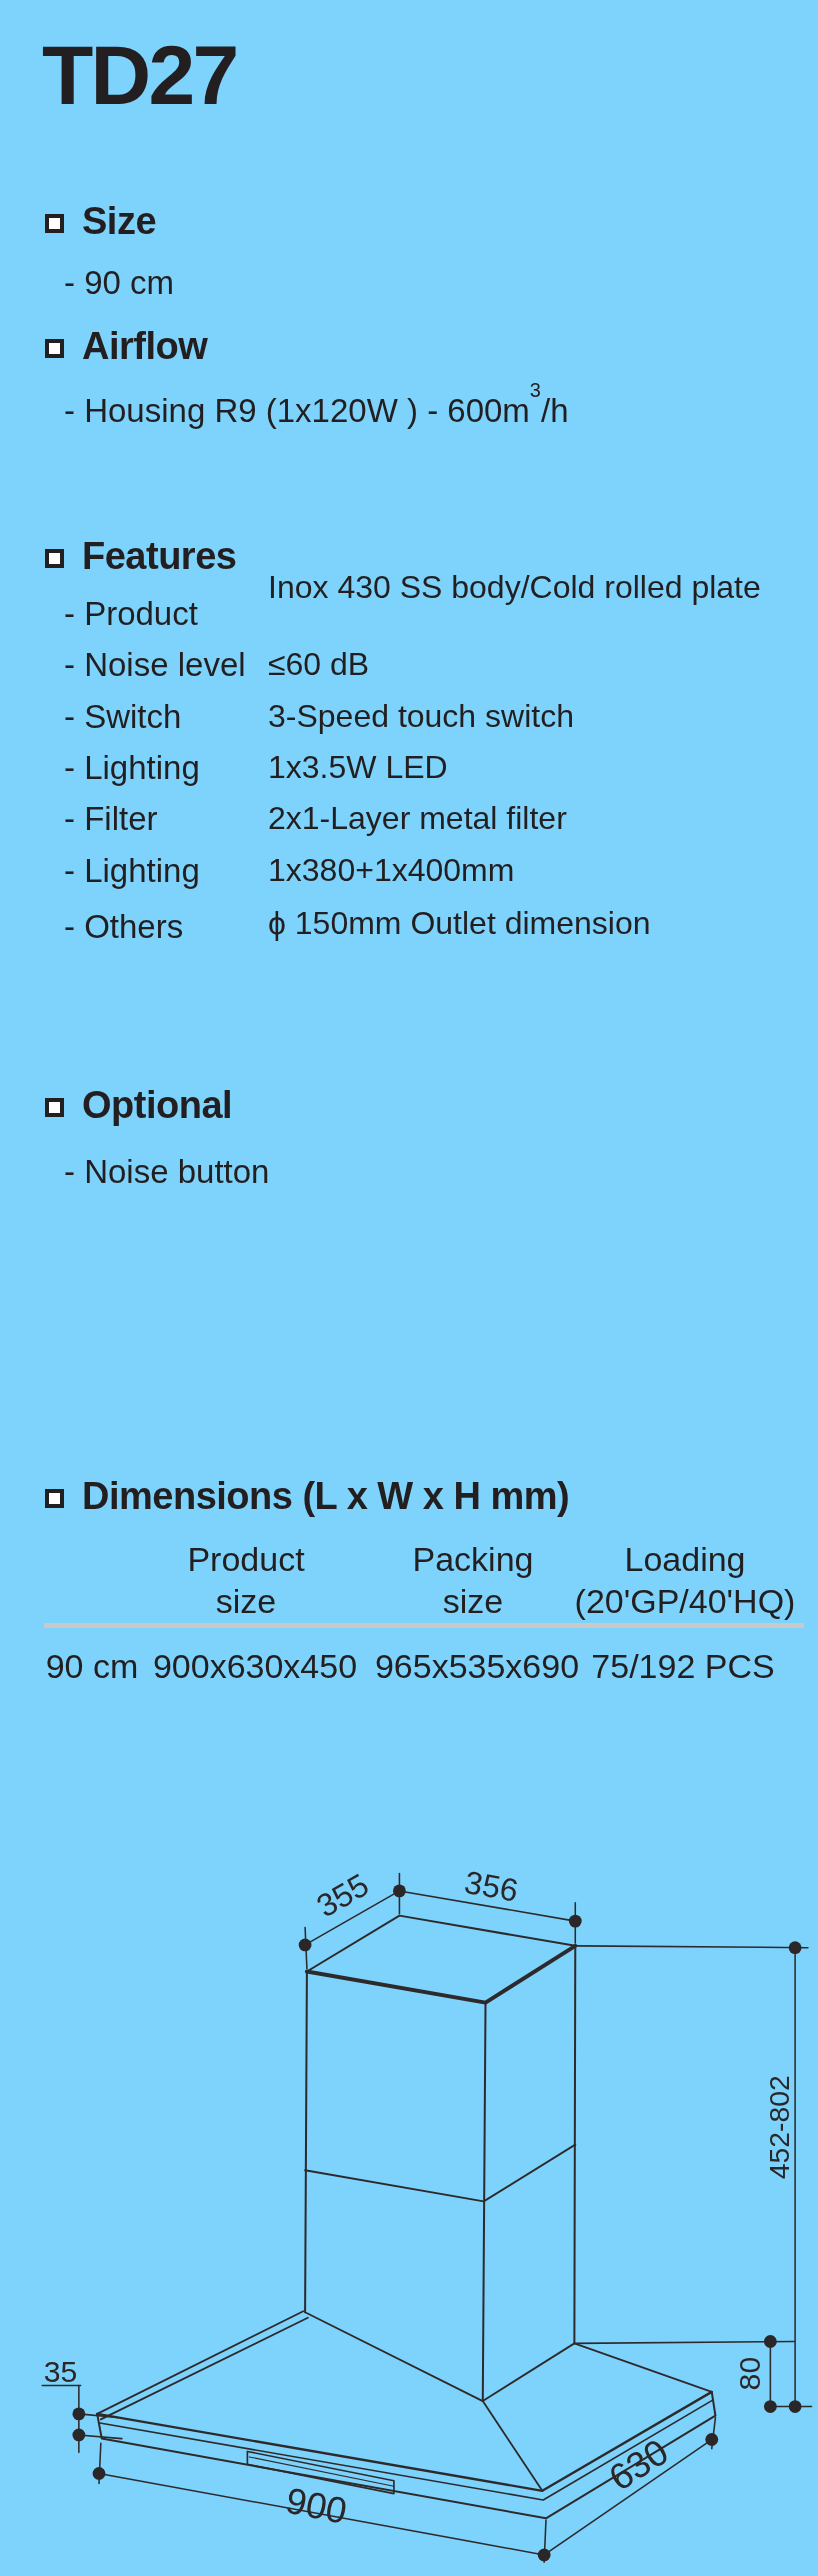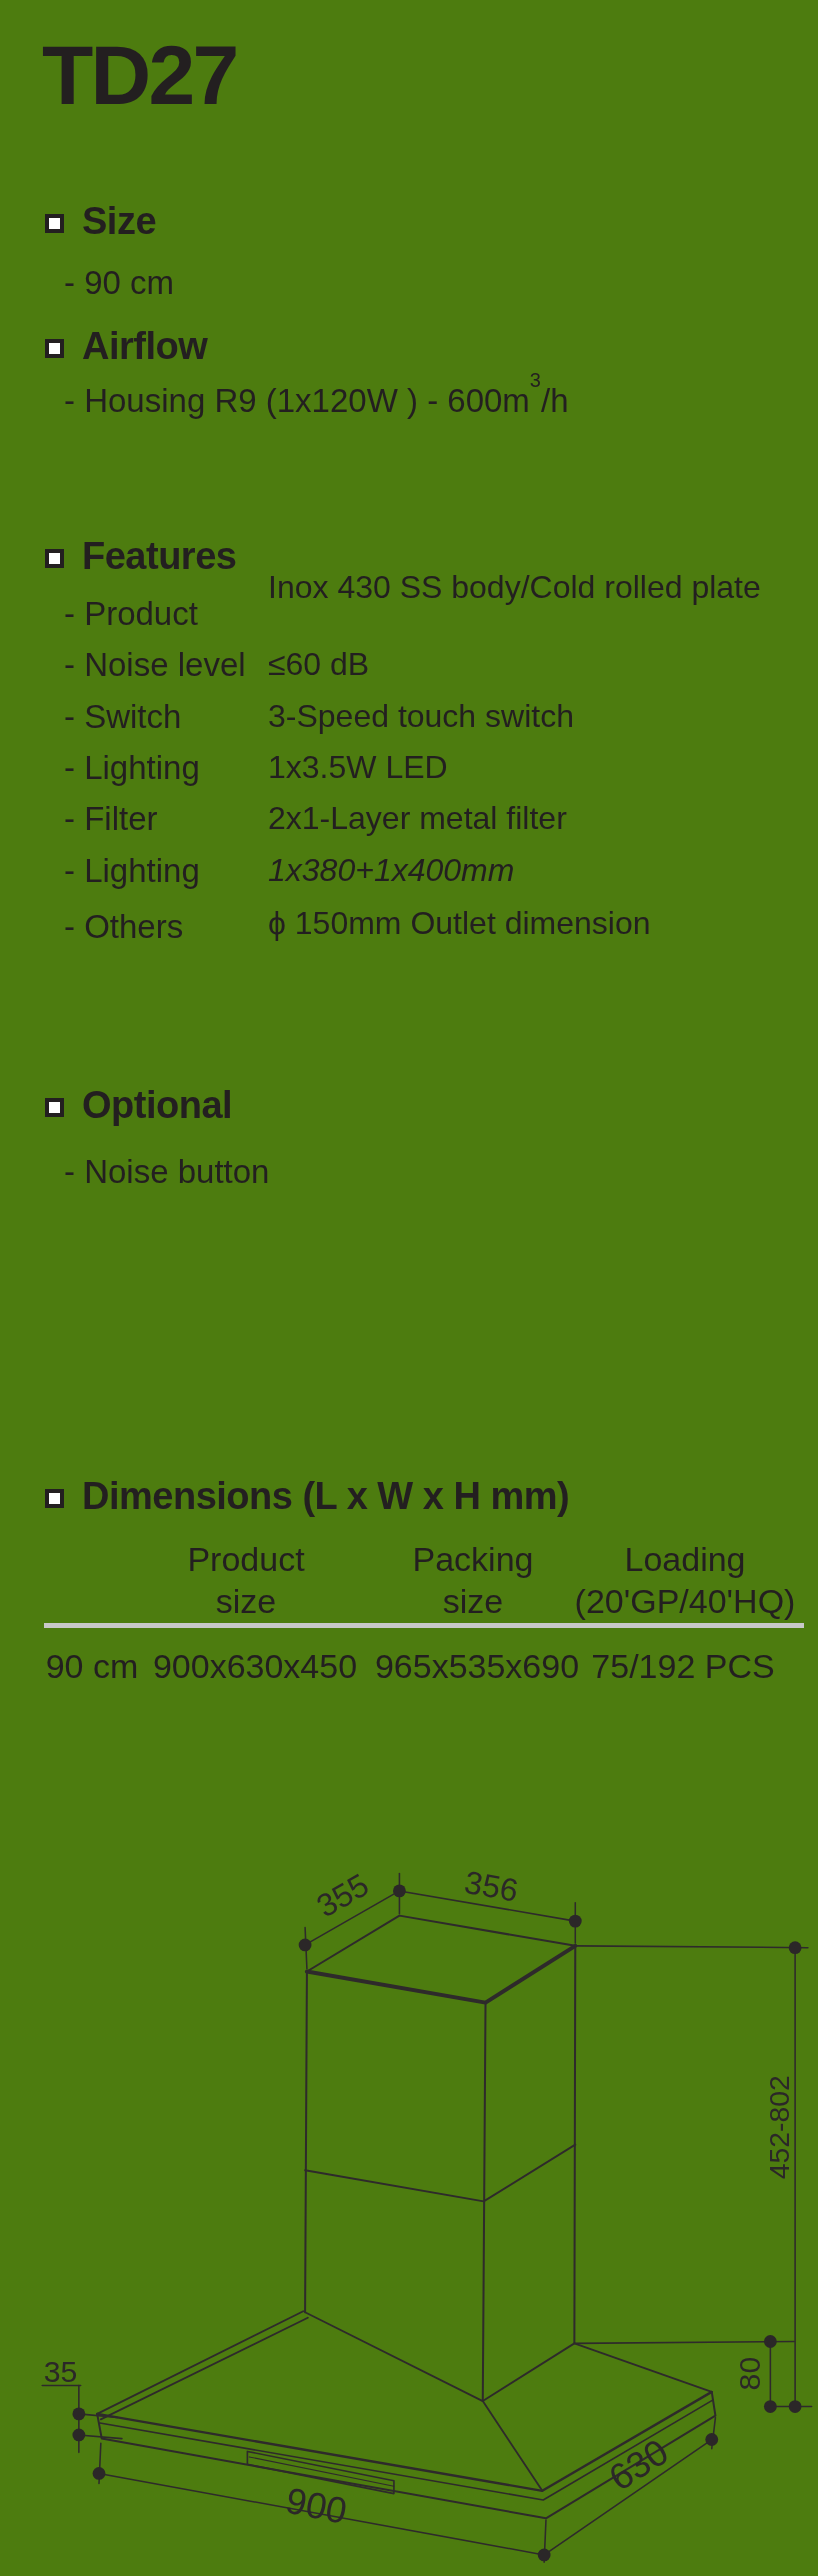--- a/index.html
+++ b/index.html
@@ -1,16 +1,16 @@
 <!DOCTYPE html>
 <html style="font-size:14.7px"><head>
 <meta charset="utf-8">
 <style>
   html,body{margin:0;padding:0;background:#fff;}
-  .page{position:relative;width:819px;height:2576px;background:#4d7c0f;
+  .page{position:relative;width:819px;height:2576px;background:#7dd3fc;
         font-family:"Liberation Sans",sans-serif;color:#231f20;overflow:hidden;}
   .abs{position:absolute;line-height:1;white-space:nowrap;}
   .title{font-size:84px;font-weight:bold;letter-spacing:-2.7px;}
   .sech{font-size:38px;font-weight:bold;letter-spacing:-0.5px;}
   .bullet{position:absolute;width:11px;height:11px;border:4.6px solid #231f20;background:#fff;}
   .body-t{font-size:33px;}
   .feat-label{font-size:33px;}
   .feat-value{font-size:32px;}
   .tbl{font-size:34px;}
   .ctr{transform:translateX(-50%);text-align:center;}
@@ -24,37 +24,37 @@
 <div class="page">
 
   <div class="abs title" style="left:42px;top:33px;">TD27</div>
 
   <div class="bullet" style="left:45px;top:214px;"></div>
   <div class="abs sech" style="left:82px;top:202px;">Size</div>
   <div class="abs body-t" style="left:64px;top:266px;">- 90 cm</div>
 
   <div class="bullet" style="left:45px;top:339px;"></div>
   <div class="abs sech" style="left:82px;top:327px;">Airflow</div>
-  <div class="abs body-t" style="left:64px;top:383px;"><span>- Housing R9 (1x120W ) - 600m</span><sup class="cube">3</sup><span>/h</span></div>
+  <div class="abs body-t" style="left:64px;top:393px;"><span>- Housing R9 (1x120W ) - 600m</span><sup class="cube">3</sup><span>/h</span></div>
 
   <div class="bullet" style="left:45px;top:549px;"></div>
   <div class="abs sech" style="left:82px;top:537px;">Features</div>
 
   <div class="abs feat-label" style="left:64px;top:597px;">- Product</div>
   <div class="abs feat-value" style="left:268px;top:571px;">Inox 430 SS body/Cold rolled plate</div>
   <div class="abs feat-label" style="left:64px;top:648px;">- Noise level</div>
   <div class="abs feat-value" style="left:268px;top:648px;">≤60 dB</div>
   <div class="abs feat-label" style="left:64px;top:700px;">- Switch</div>
   <div class="abs feat-value" style="left:268px;top:700px;">3-Speed touch switch</div>
   <div class="abs feat-label" style="left:64px;top:751px;">- Lighting</div>
   <div class="abs feat-value" style="left:268px;top:751px;">1x3.5W LED</div>
   <div class="abs feat-label" style="left:64px;top:802px;">- Filter</div>
   <div class="abs feat-value" style="left:268px;top:802px;">2x1-Layer metal filter</div>
   <div class="abs feat-label" style="left:64px;top:854px;">- Lighting</div>
-  <div class="abs feat-value" style="left:268px;top:854px;font-style:italic;">1x380+1x400mm</div>
+  <div class="abs feat-value" style="left:268px;top:854px;">1x380+1x400mm</div>
   <div class="abs feat-label" style="left:64px;top:910px;">- Others</div>
   <div class="abs feat-value" style="left:268px;top:907px;">ϕ 150mm Outlet dimension</div>
 
   <div class="bullet" style="left:45px;top:1098px;"></div>
   <div class="abs sech" style="left:82px;top:1086px;">Optional</div>
   <div class="abs body-t" style="left:64px;top:1155px;">- Noise button</div>
 
   <div class="bullet" style="left:45px;top:1489px;"></div>
   <div class="abs sech" style="left:82px;top:1477px;">Dimensions (L x W x H mm)</div>
 

